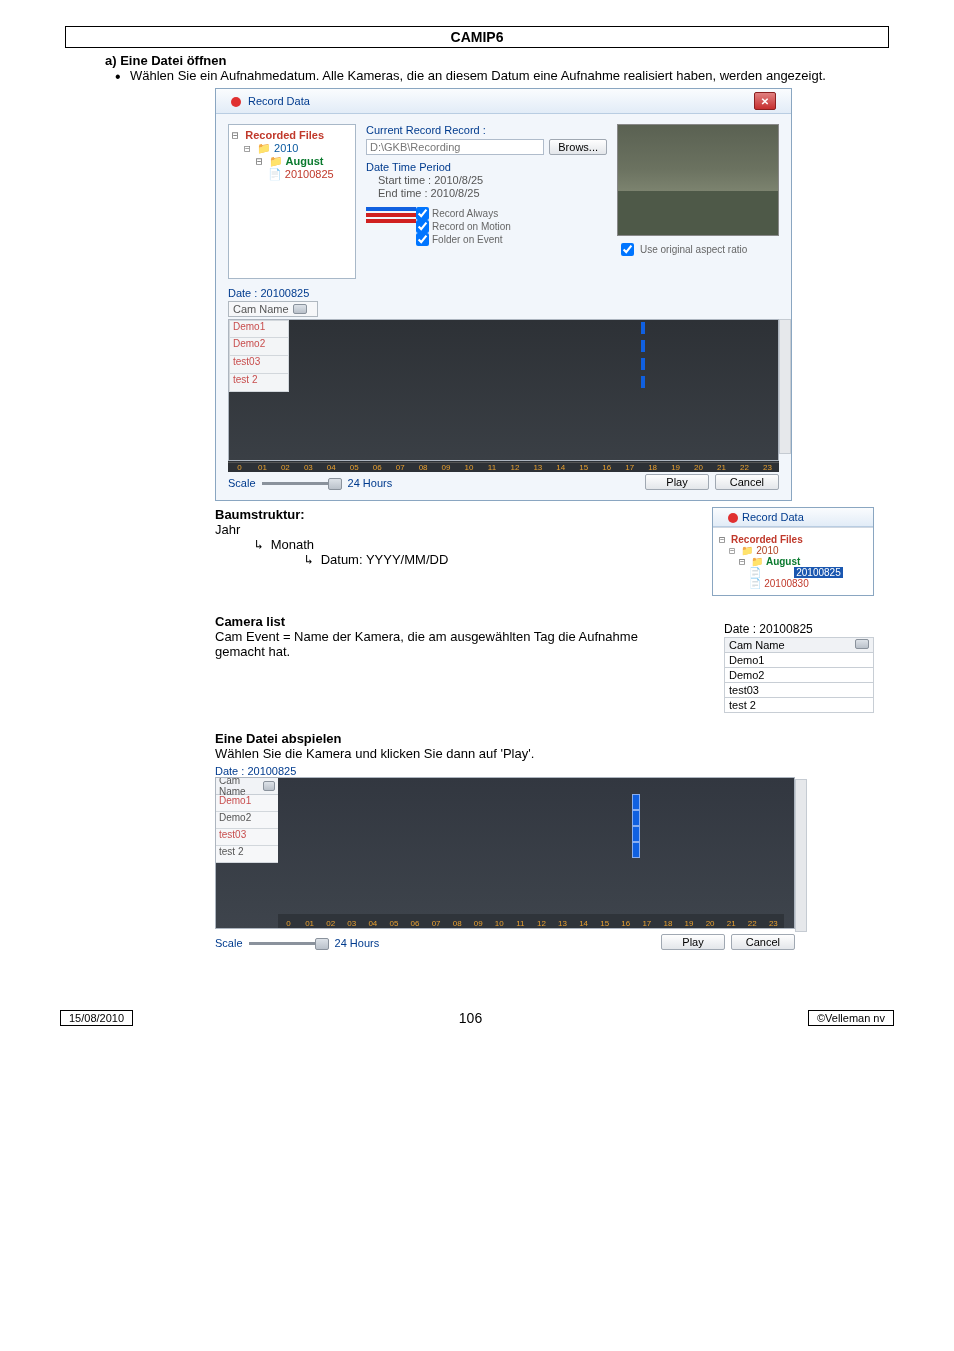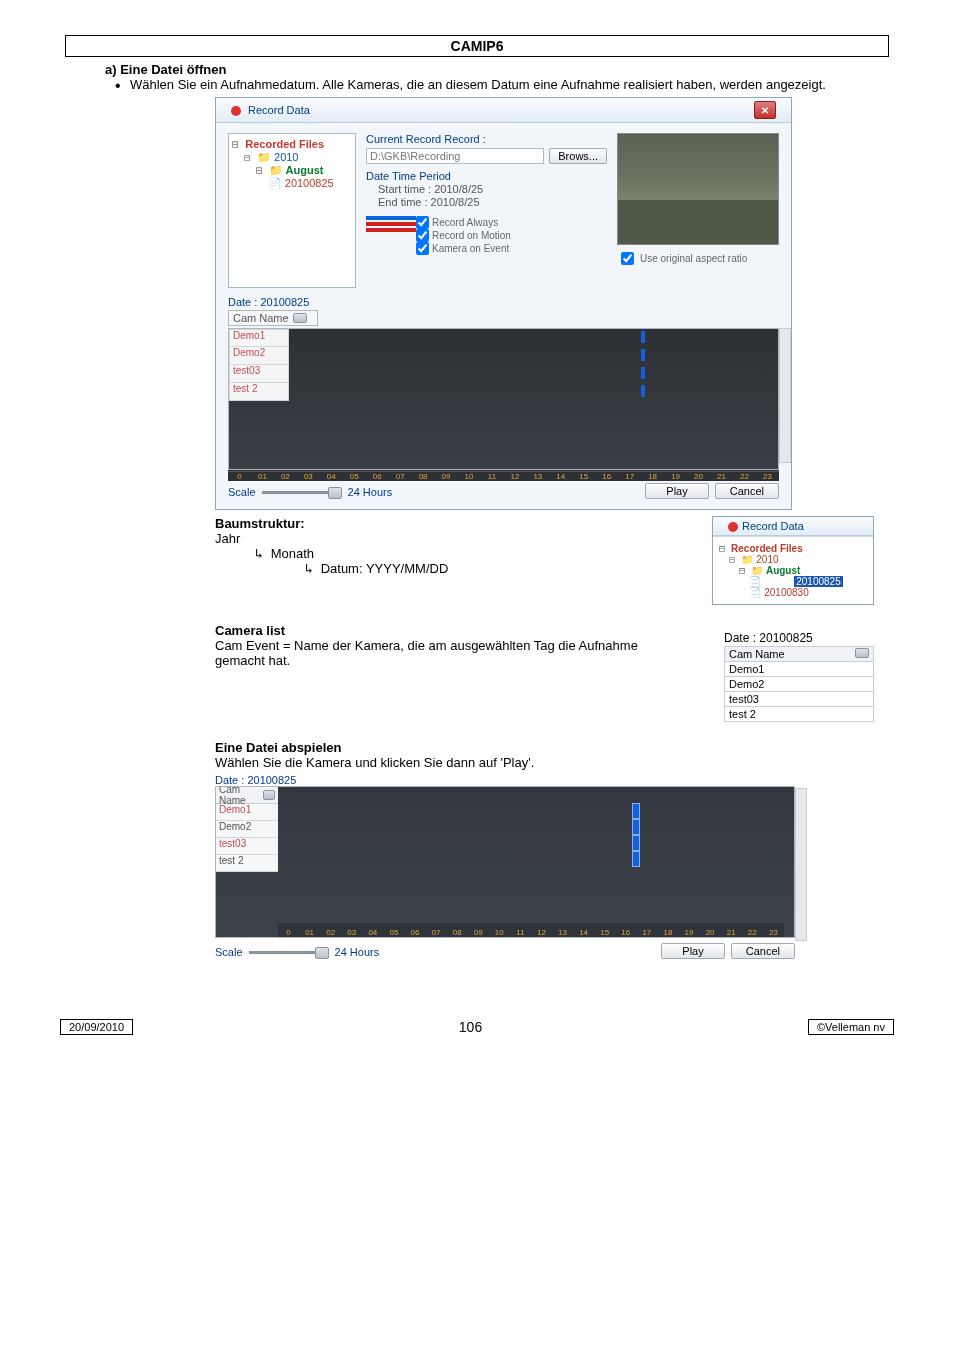--- a/index.html
+++ b/index.html
@@ -4,21 +4,21 @@
 <style>
   body {
     margin: 0;
     font-family: Verdana, Arial, sans-serif;
     font-size: 13px;
     background: #fff;
     color: #000;
     width: 954px;
   }
   .header {
-    margin-top: 35px;
+    margin-top: 26px;
     border: 1px solid #000;
     text-align: center;
     font-weight: bold;
     font-size: 14px;
     padding: 2px 0;
     margin-left: 65px;
     margin-right: 65px;
   }
   .content {
     margin: 5px 80px 0 105px;
@@ -214,21 +214,21 @@
               <label class="cb">
                   <input type="checkbox" checked="" style="">
                   <span>Record Always</span>
                 </label>
               <label class="cb">
                   <input type="checkbox" checked="" style="">
                   <span>Record on Motion</span>
                 </label>
               <label class="cb">
                   <input type="checkbox" checked="" style="">
-                  <span>Kamera on Event</span>
+                  <span>Folder on Event</span>
                 </label>
             </div>
           </div>
         </div>
 
         <div>
           <div class="preview">
               <div class="road"></div>
             </div>
           <label class="ar">
@@ -418,16 +418,16 @@
       </div>
       <div class="btnrow">
         <button class="btn" style="padding:1px 20px">Play</button>
         <button class="btn" style="padding:1px 14px">Cancel</button>
       </div>
     </div>
   </div>
 </div>
 
 <div class="footer">
-  <div class="left">20/09/2010</div>
+  <div class="left">15/08/2010</div>
   <div class="mid">106</div>
   <div class="right">©Velleman nv</div>
 </div>
 
 </body></html>

